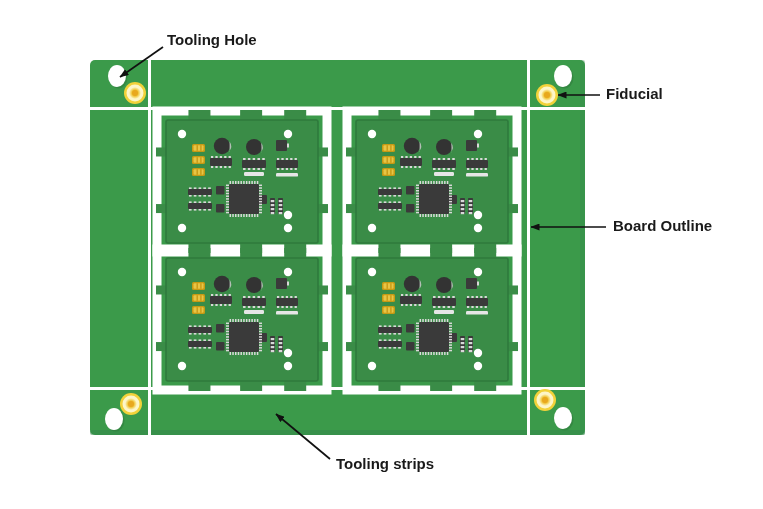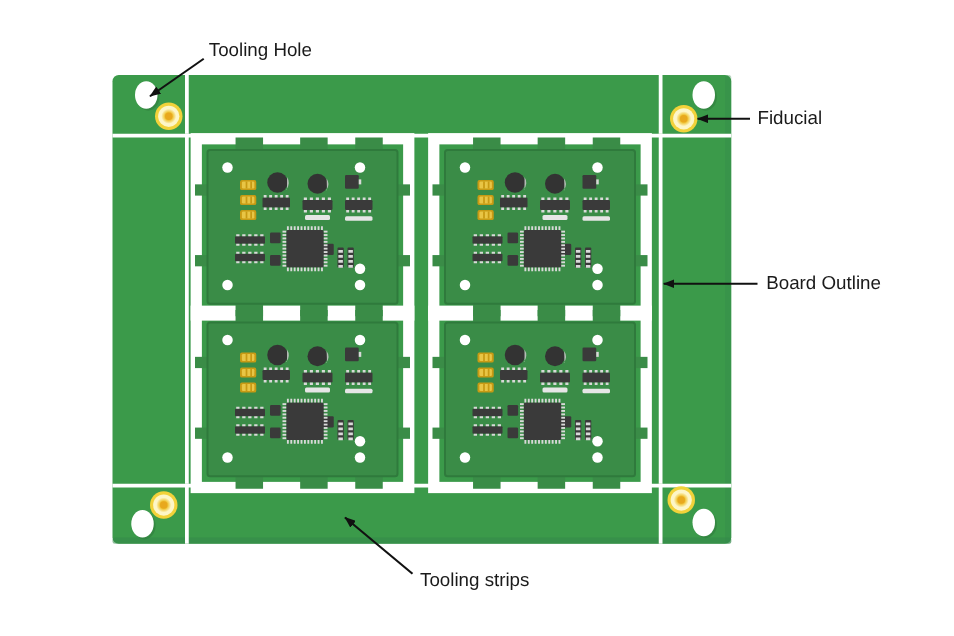--- a/index.html
+++ b/index.html
@@ -3,21 +3,21 @@
 <meta charset="utf-8">
 <style>
   html,body{margin:0;padding:0;}
   body{
     width:763px;height:509px;
     background:#ffffff;
     font-family:"Liberation Sans", sans-serif;
     overflow:hidden;
     position:relative;
   }
-  #stage{position:absolute;left:0;top:0;width:763px;height:367px;}
+  #stage{position:absolute;left:0;top:0;width:763px;height:367px;font-weight:bold;}
   #stage svg{display:block;}
   .anno-text{
     font-family:"Liberation Sans", sans-serif;
     font-size:15px;
     fill:#1a1a1a;
     dominant-baseline:middle;
   }
 </style>
 </head>
 <body>

